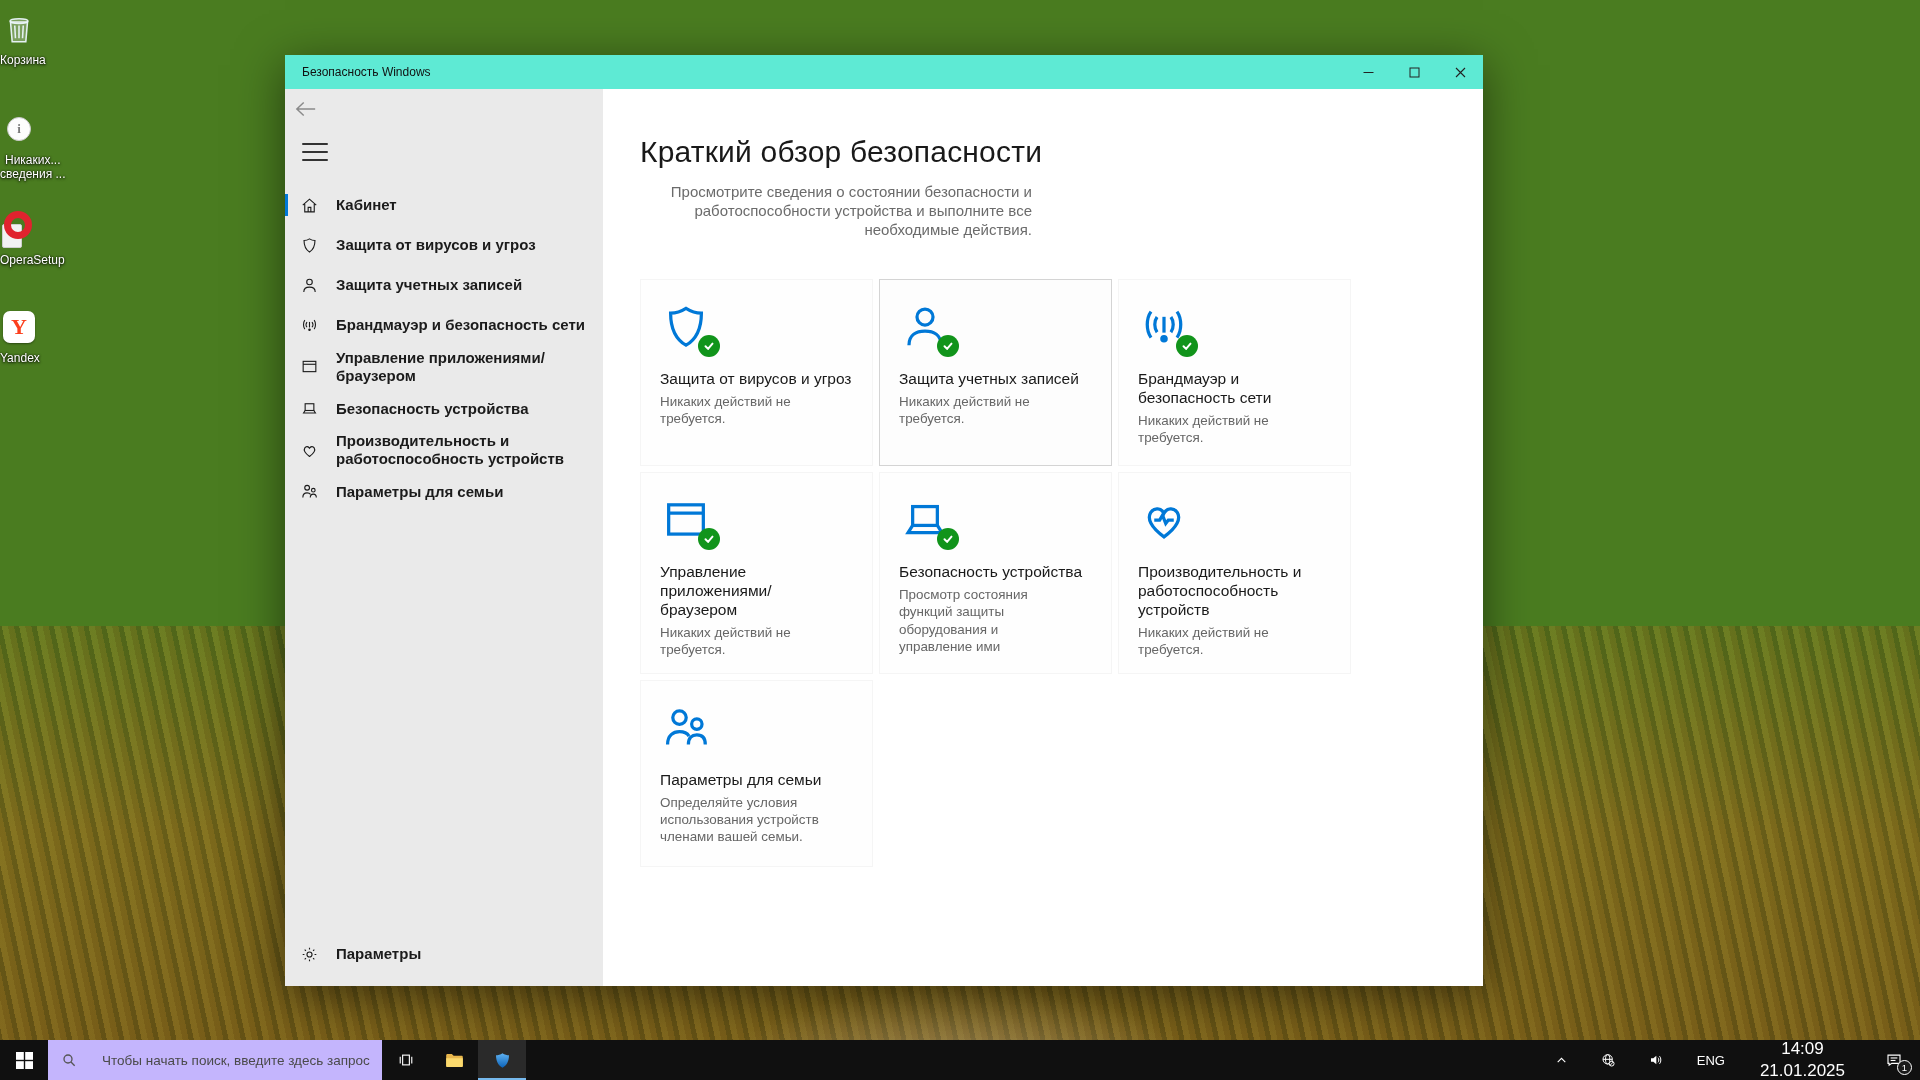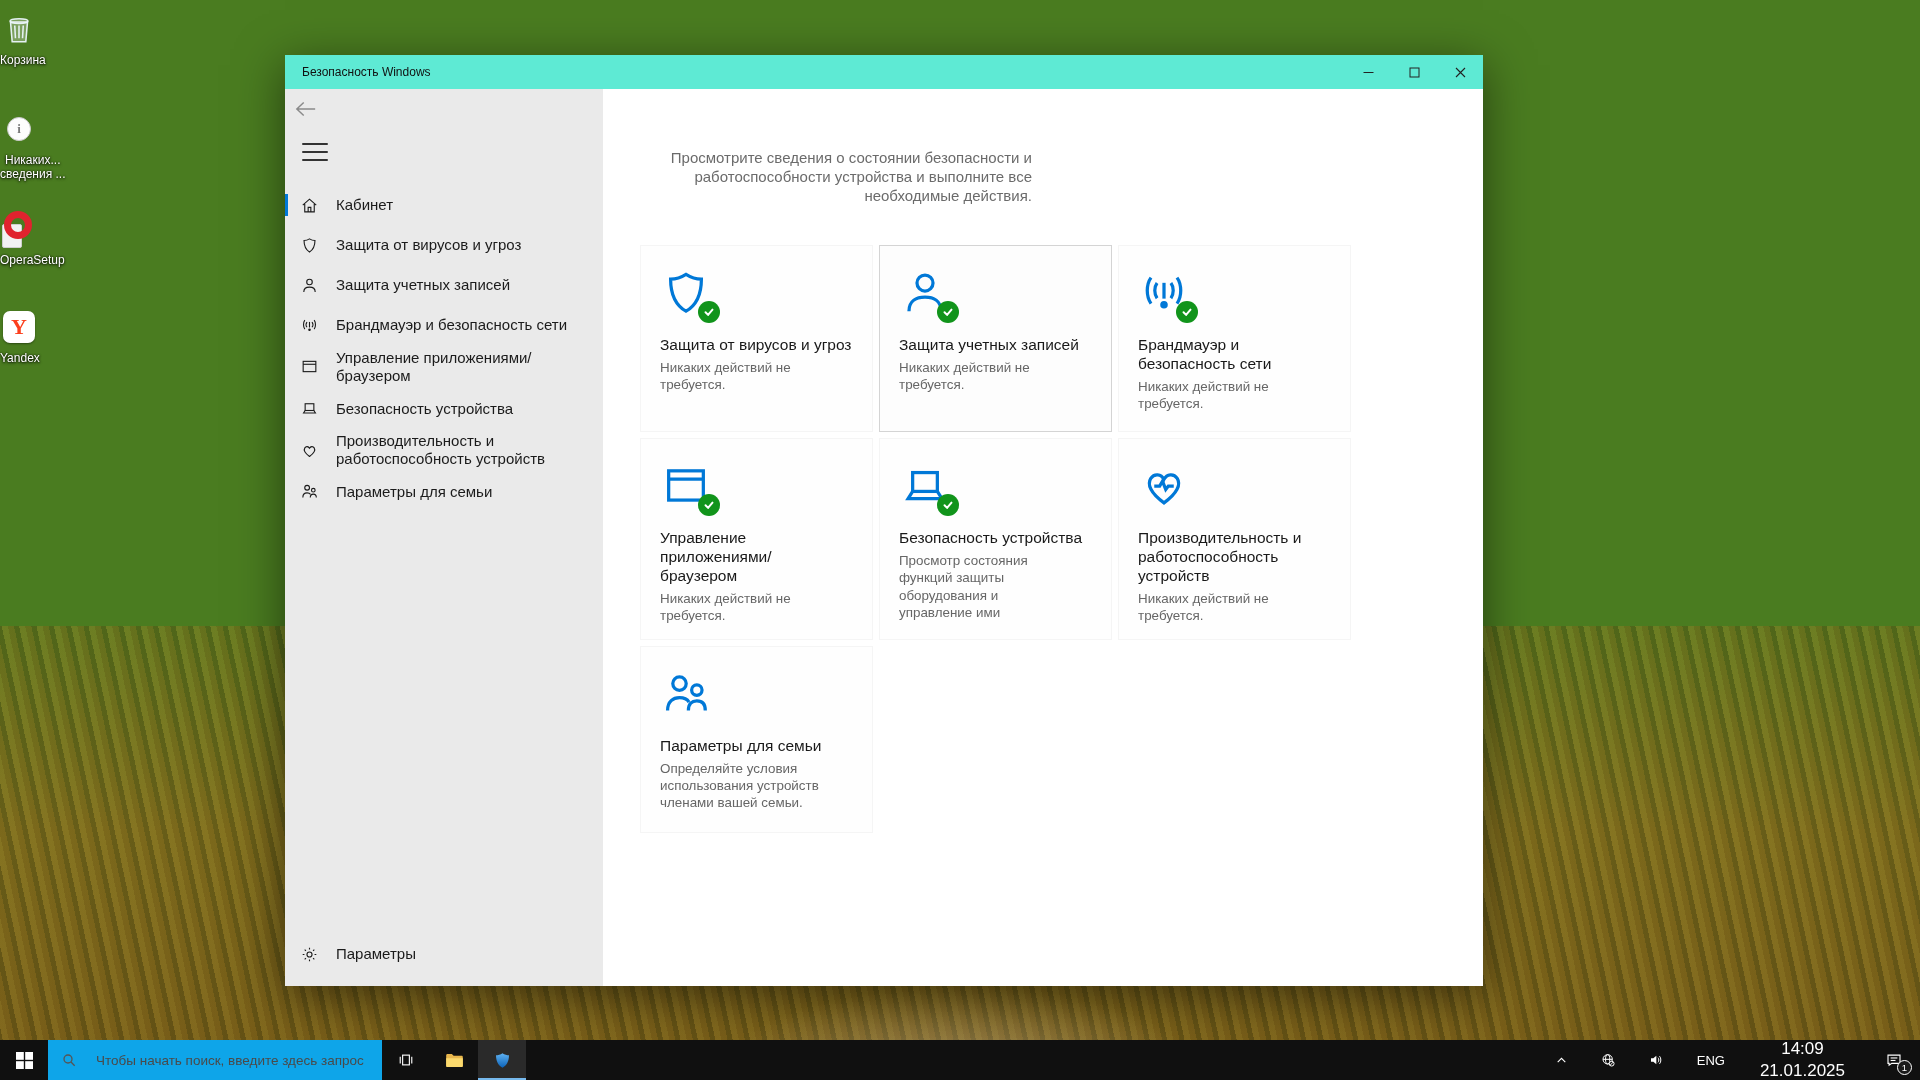--- a/index.html
+++ b/index.html
@@ -51,21 +51,21 @@
   .win-btn { width:46px; height:100%; display:flex; align-items:center; justify-content:center; color:#222; }
   .win-btn svg { display:block; }
   .win-body { flex:1; display:flex; min-height:0; }
 
   
   .sidebar { width:318px; background:#eaeaea; position:relative; flex:0 0 auto; padding-top:8px; }
   .back-btn { width:40px; height:24px; margin-left:10px; display:flex; align-items:center; color:#8a8a8a; }
   .burger-btn { width:26px; height:18px; margin:22px 0 0 17px; display:flex; flex-direction:column; justify-content:space-between; }
   .burger-btn i { display:block; height:2px; background:#333; border-radius:1px; }
   .nav { margin-top:24px; }
-  .nav-item { position:relative; min-height:40px; display:flex; align-items:center; gap:17px; padding:4px 6px 4px 15px; cursor:default; color:#1b1b1b; }
+  .nav-item { position:relative; min-height:40px; display:flex; align-items:center; gap:17px; padding:4px 6px 4px 15px; cursor:default; color:#1b1b1b;font-weight:bold; }
   .nav-item .ni-icon { width:19px; height:19px; flex:0 0 auto; color:#1b1b1b; display:flex; align-items:center; justify-content:center; }
   .nav-item .ni-label { font-size:15px; line-height:1.18; }
   .nav-item.selected::before { content:""; position:absolute; left:0; top:50%; transform:translateY(-50%); width:3px; height:22px; background:#0078d7; }
   .settings-item { position:absolute; bottom:12px; left:0; right:0;align-items:center; }
 
   
   .main { flex:1; background:#fff; padding:46px 30px 0 37px; overflow:hidden; }
   .main h1 { font-size:30px; font-weight:300; color:#191919; letter-spacing:0.2px; }
   .main .sub { margin-top:13px; width:392px; font-size:15px; line-height:1.27; color:#6b6b6b;text-align:right; }
   .tiles { margin-top:40px; display:grid; grid-template-columns:repeat(3,233px); gap:6px; }
@@ -75,21 +75,21 @@
   .t-icon-wrap svg.t-ico { width:52px; height:52px; color:#0078d7; }
   .badge { position:absolute; right:-6px; bottom:-2px; width:22px; height:22px; border-radius:50%; background:#11941b; display:flex; align-items:center; justify-content:center; }
   .badge svg { width:14px; height:14px; }
   .tile h3 { margin-top:15px; font-size:15.5px; font-weight:400; color:#191919; line-height:1.22; }
   .tile p { margin-top:4px; font-size:13.4px; color:#666; line-height:1.3; }
 
   
   .taskbar { position:absolute; left:0; bottom:0; width:1920px; height:40px; background:#101010; display:flex; align-items:stretch; z-index:10; }
   .tb-btn { width:48px; display:flex; align-items:center; justify-content:center; color:#fff; }
   .tb-btn.active-app { background:#2a2a2a; box-shadow:inset 0 -2px 0 #76b9ed; }
-  .searchbox { width:334px; background:#0ea5e9; display:flex; align-items:center; gap:19px; padding-left:13px; }
+  .searchbox { width:334px; background:#c4b5fd; display:flex; align-items:center; gap:25px; padding-left:13px; }
   .searchbox .s-text { font-size:13.5px; color:#4a4a4a; white-space:nowrap; overflow:hidden; }
   .tb-spacer { flex:1; }
   .tray { display:flex; align-items:center; gap:22px; padding-right:6px; }
   .tray-btn { height:40px; display:flex; align-items:center; justify-content:center; color:#fff; padding:0 5px; }
   .tray-lang { font-size:13px; color:#fff; padding:0 6px; }
   .tray-clock { display:flex; flex-direction:column; align-items:center; justify-content:center; color:#fff; font-size:17px; line-height:1.3; padding:0 7px; }
   .tray-notif { position:relative; width:40px; height:40px; display:flex; align-items:center; justify-content:center; color:#fff; }
   .notif-badge { position:absolute; right:2px; bottom:5px; width:15px; height:15px; border-radius:50%; background:#1b1b1b; border:1.5px solid #fff; color:#fff; font-size:9.5px; display:flex; align-items:center; justify-content:center; }
 </style>
 </head>
@@ -252,20 +252,21 @@
             <svg viewBox="0 0 24 24" width="19" height="19" fill="none" stroke="currentColor" stroke-width="1.4">
               <circle cx="12" cy="12" r="3.2"></circle>
               <path d="M12 5.6 V3.4 M12 20.6 V18.4 M5.6 12 H3.4 M20.6 12 H18.4 M16.5 7.5 L18.1 5.9 M7.5 16.5 L5.9 18.1 M16.5 16.5 L18.1 18.1 M7.5 7.5 L5.9 5.9"></path>
             </svg>
             </span>
           <span class="ni-label">Параметры</span>
         </div>
       </div>
 
       <div class="main">
+        <h1>Краткий обзор безопасности</h1>
         <div class="sub">Просмотрите сведения о состоянии безопасности и работоспособности устройства и выполните все необходимые действия.</div>
 
         <div class="tiles">
 
           <div class="tile">
             <div class="t-icon-wrap">
               <svg class="t-ico" viewBox="0 0 24 24" fill="none" stroke="currentColor" stroke-width="1.5">
                 <path d="M12 3.4 C14.2 4.8 17 5.6 19.1 5.6 C19.1 12.8 16.6 17.7 12 20.4 C7.4 17.7 4.9 12.8 4.9 5.6 C7 5.6 9.8 4.8 12 3.4 Z"></path>
               </svg>
               <span class="badge">

